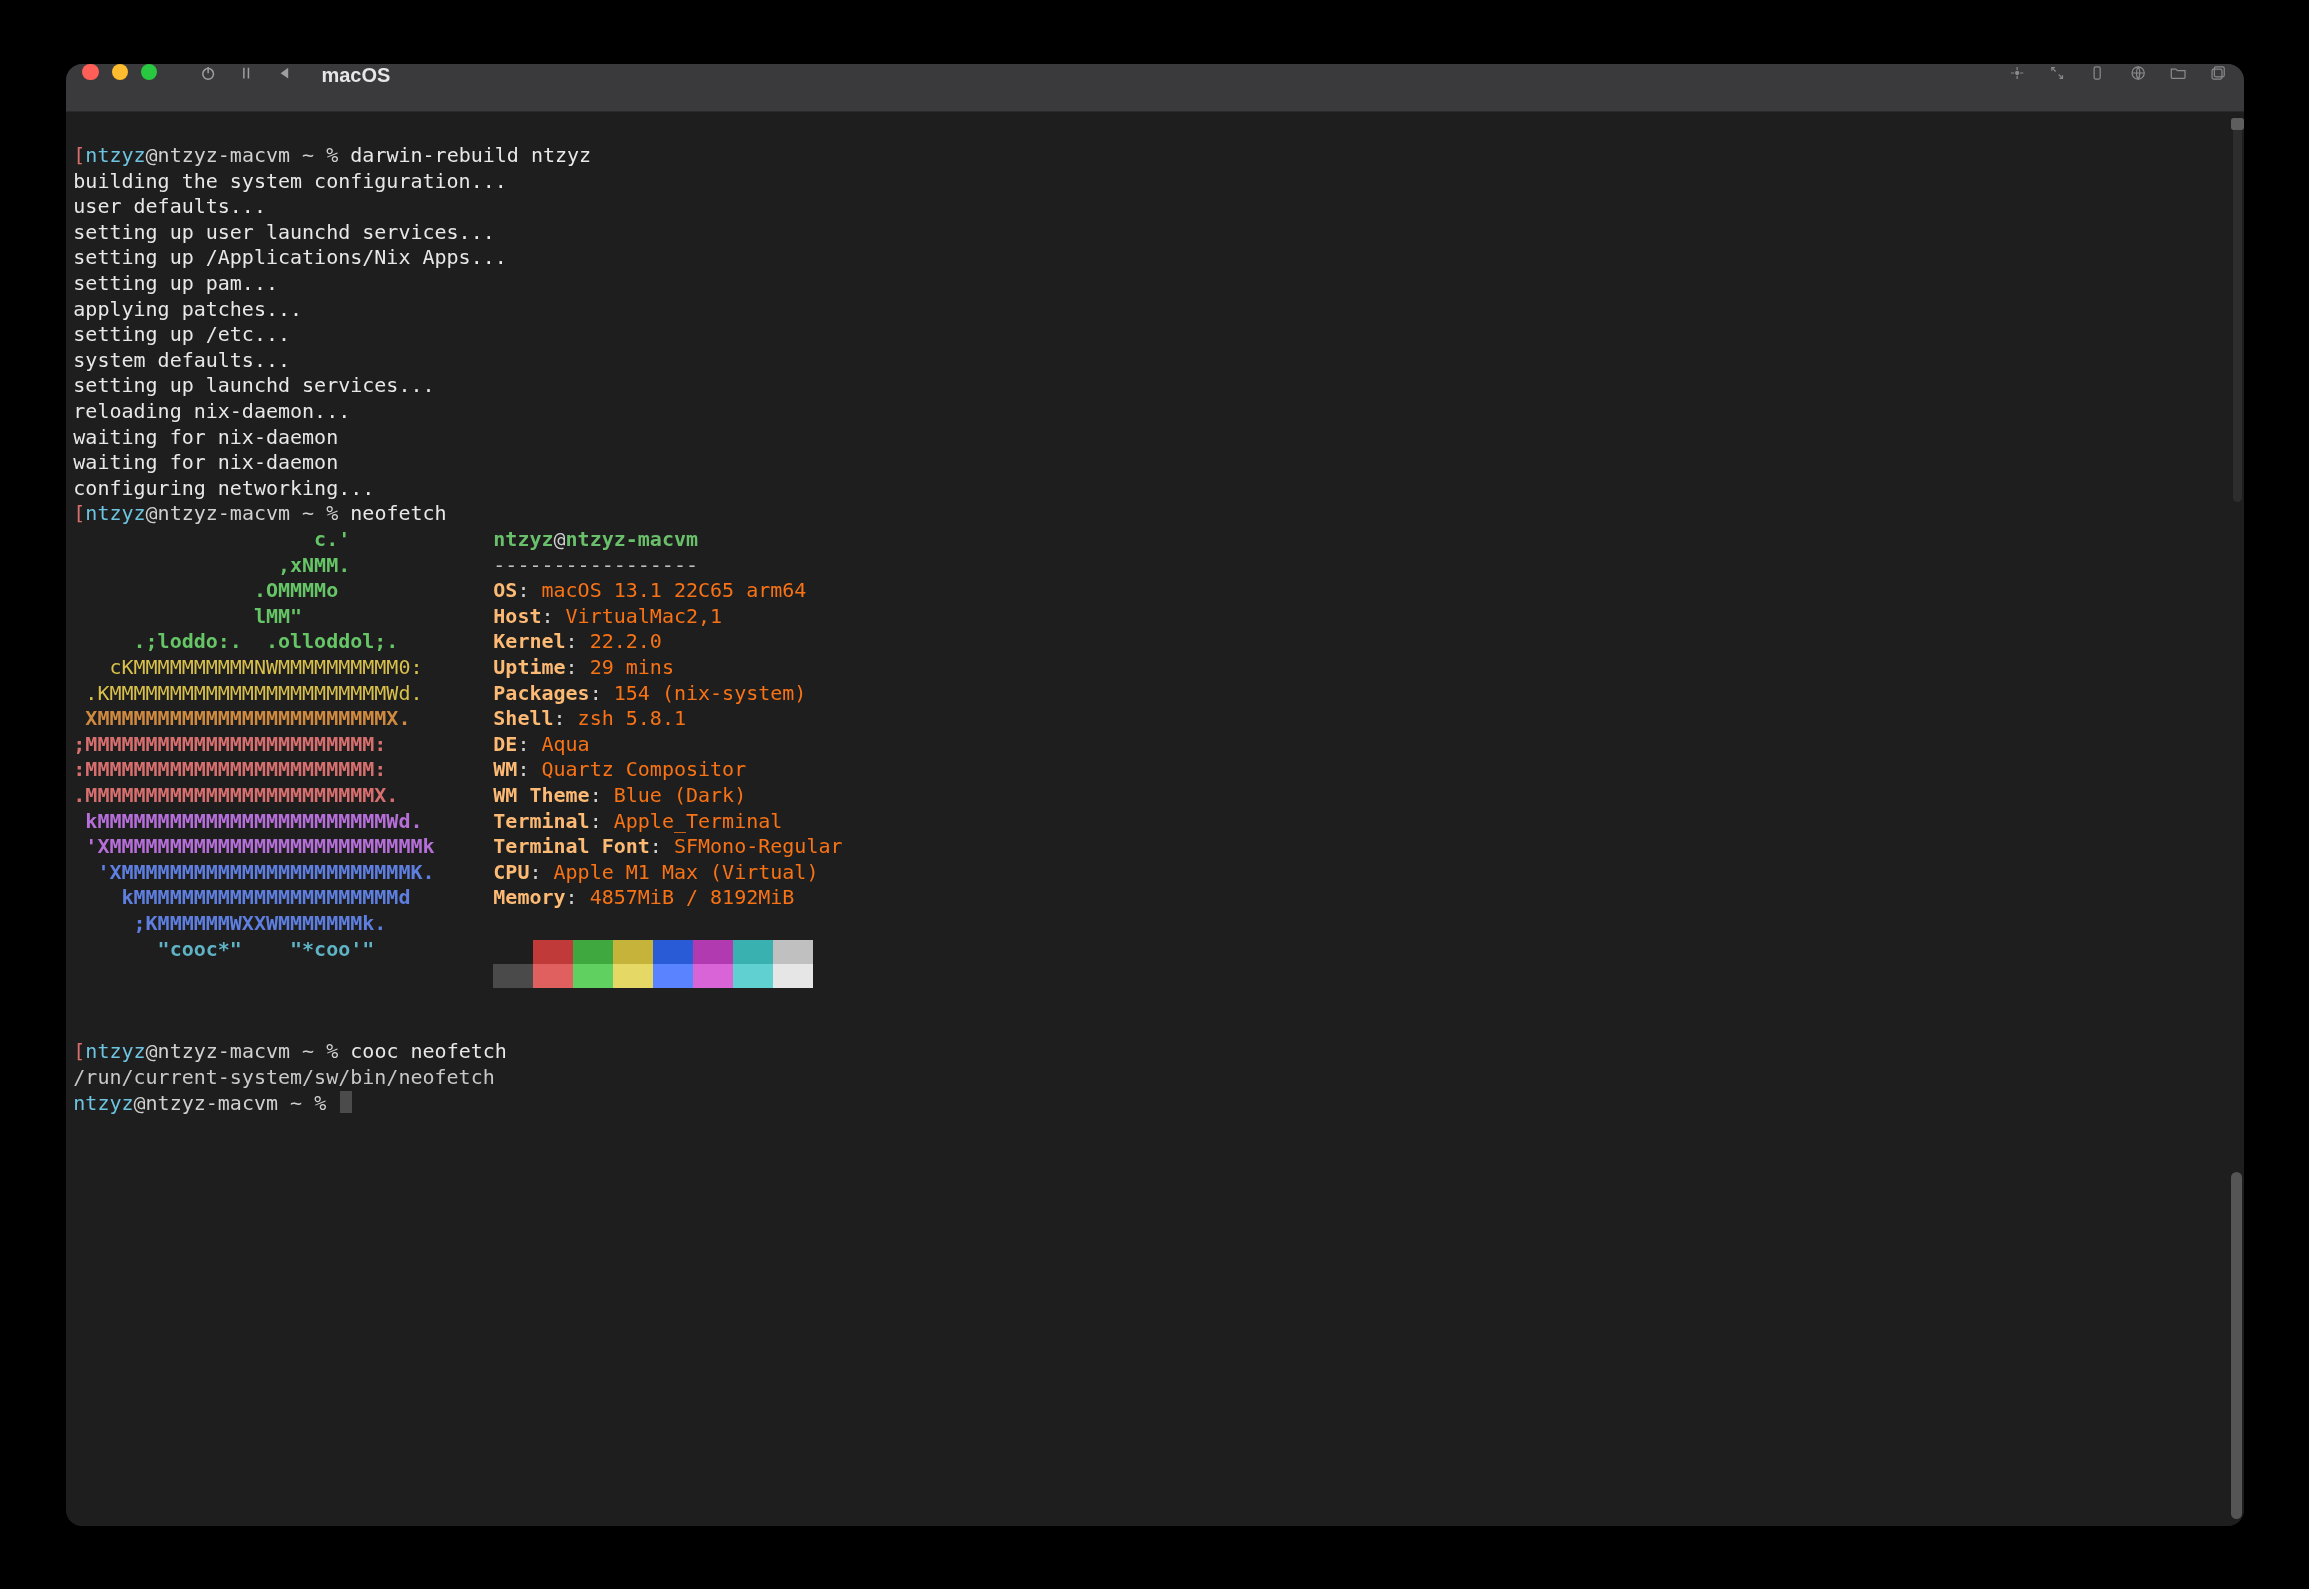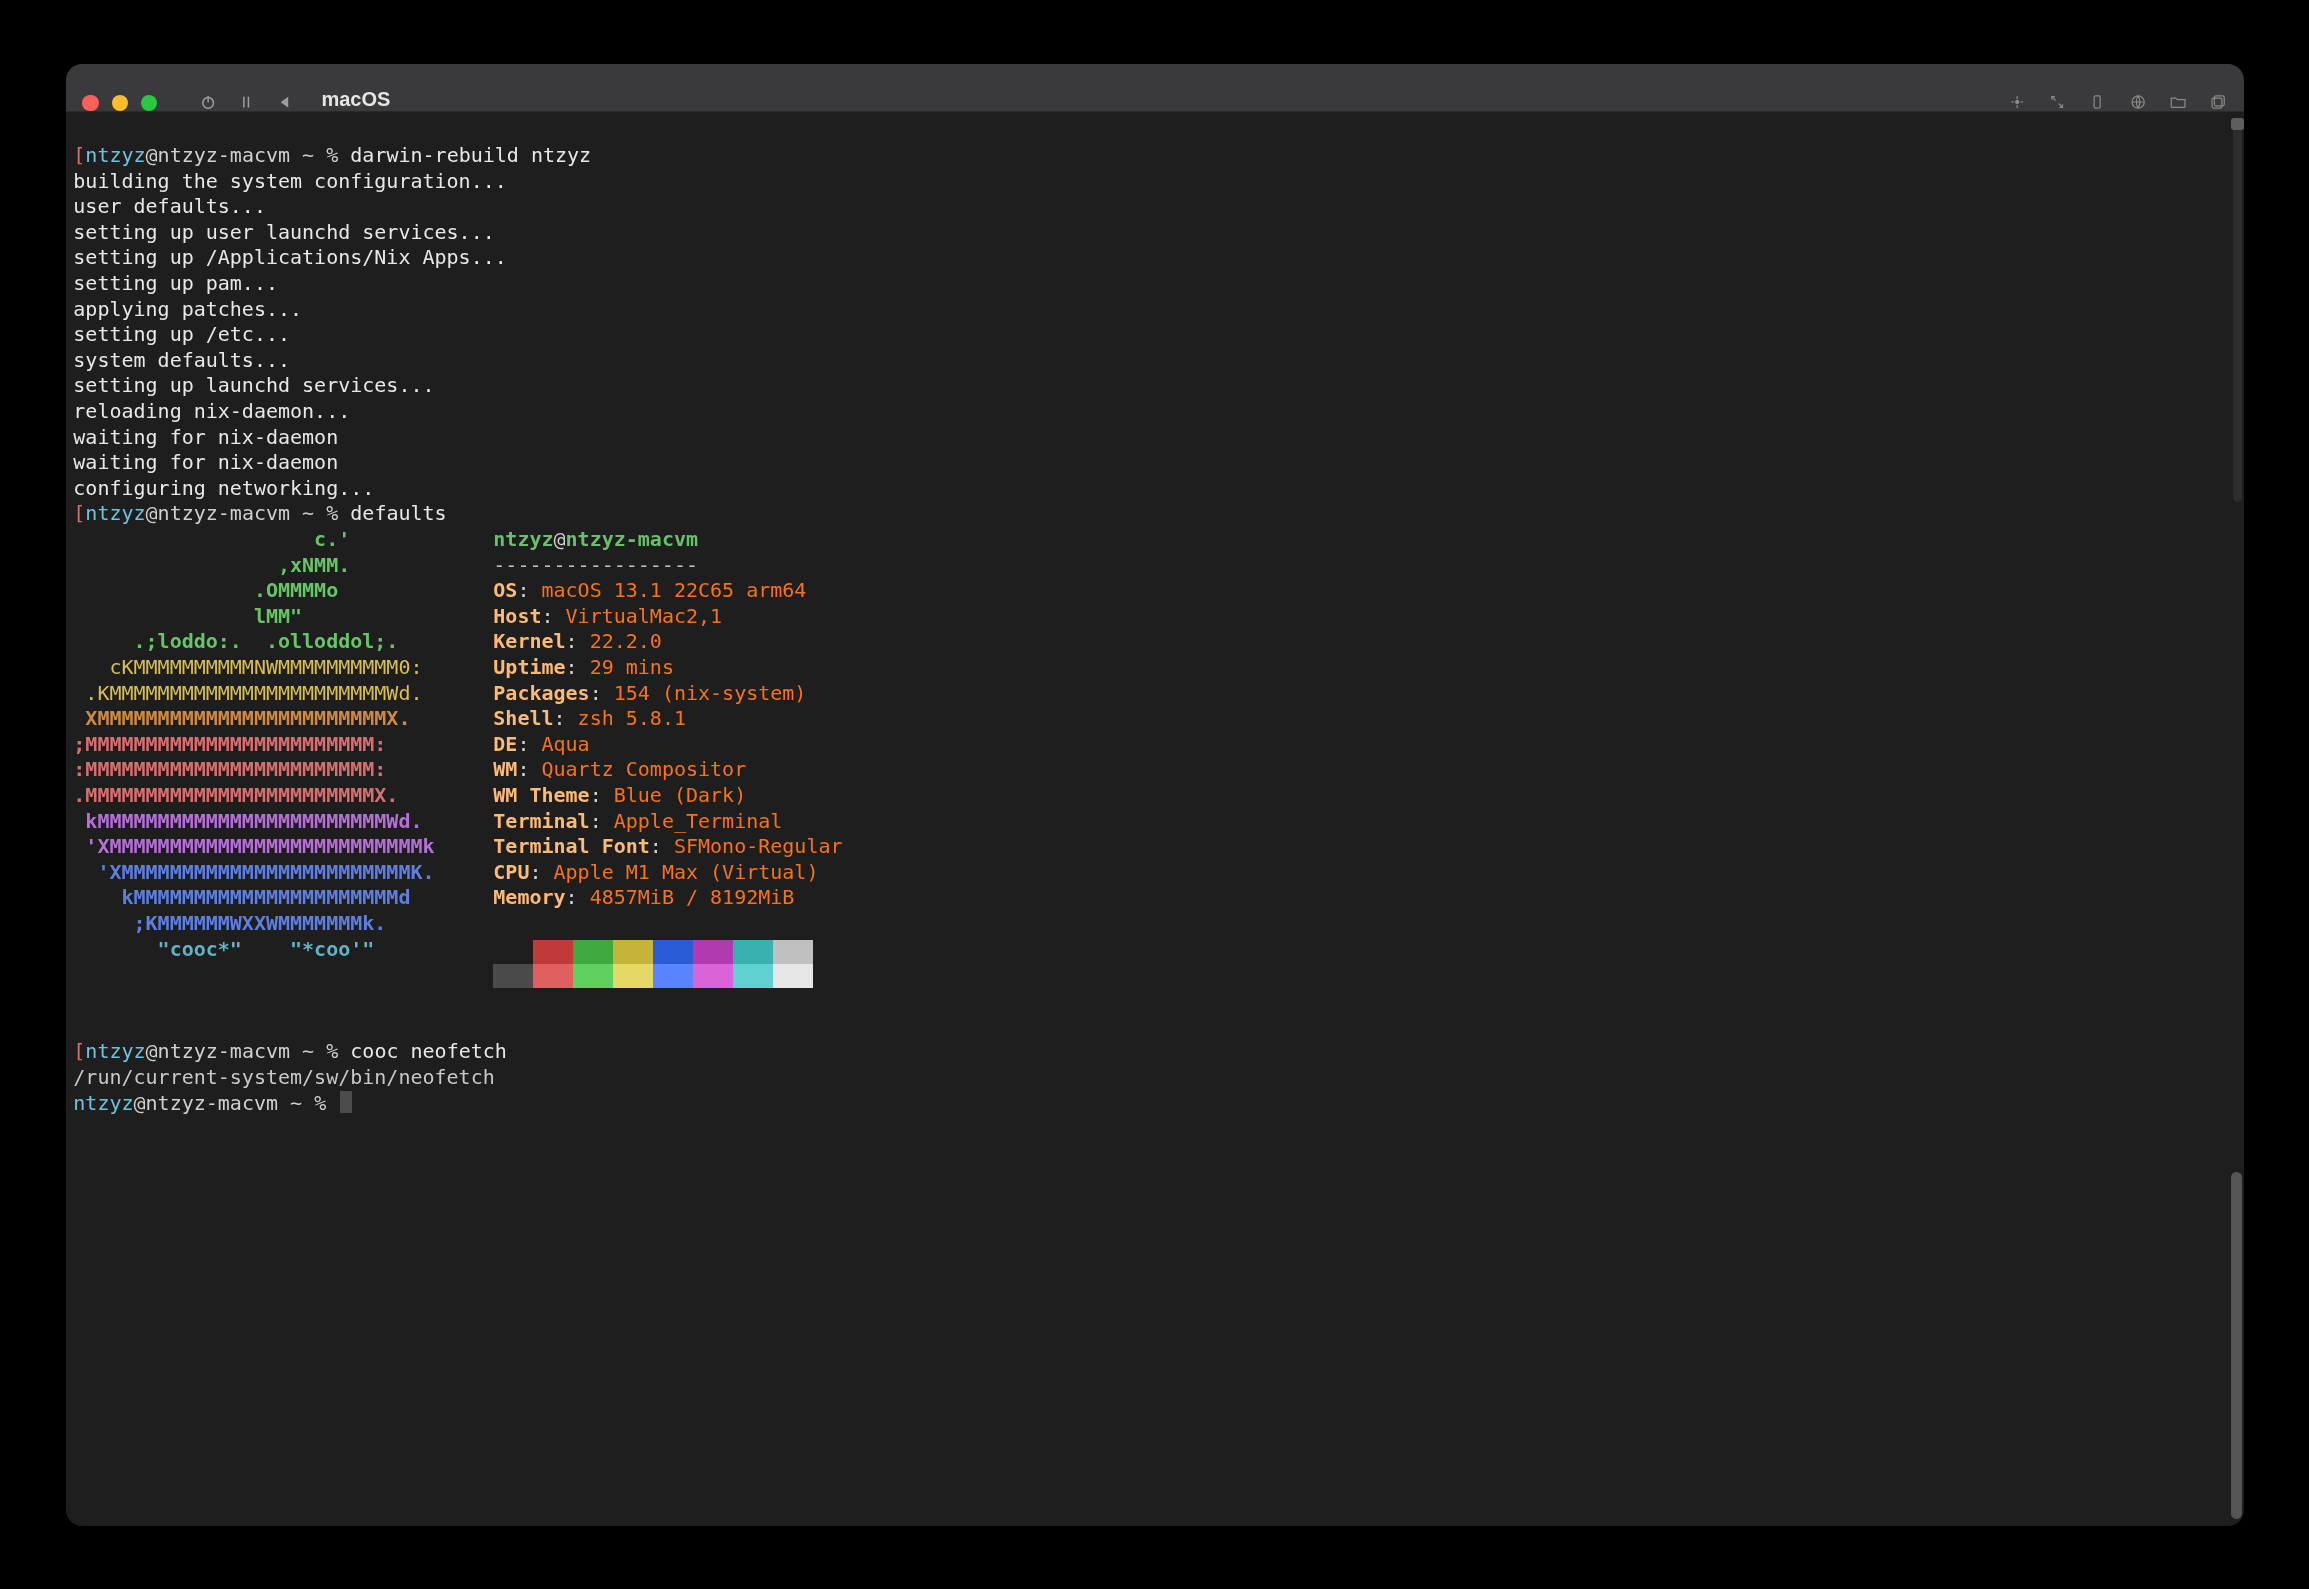--- a/index.html
+++ b/index.html
@@ -20,21 +20,21 @@
       border-radius: 16.4px;
       overflow: hidden;
       display: flex;
       flex-direction: column;
       box-shadow: 0 0 37px rgba(0,0,0,0.6);
     }
     .titlebar {
       height: 48px;
       background: #3a3a3c;
       display: flex;
-      align-items: flex-end;
+      align-items: flex-start;
       padding: 0 16.4px;
       gap: 14.6px;
       border-bottom: 0.9px solid #2a2a2c;
     }
     .traffic { display: flex; gap: 12.8px; align-items: center; }
     .dot { width: 16.4px; height: 16.4px; border-radius: 50%; }
     .dot.red { background: #ff5f57; }
     .dot.yellow { background: #febc2e; }
     .dot.green { background: #28c840; }
     .tb-ctrls { display: flex; gap: 20px; margin-left: 27.4px; color: #a0a0a0; align-items: center; }
@@ -207,21 +207,21 @@
 setting up /Applications/Nix Apps...
 setting up pam...
 applying patches...
 setting up /etc...
 system defaults...
 setting up launchd services...
 reloading nix-daemon...
 waiting for nix-daemon
 waiting for nix-daemon
 configuring networking...
-</div><span class="bkt">[</span><span class="user">ntzyz</span><span class="host">@</span><span class="host">ntzyz-macvm</span> <span class="host">~</span> <span class="pct">%</span> <span>defaults</span>
+</div><span class="bkt">[</span><span class="user">ntzyz</span><span class="host">@</span><span class="host">ntzyz-macvm</span> <span class="host">~</span> <span class="pct">%</span> <span>neofetch</span>
 <div class="pair"><div class="logo" id="nf-logo"><div class="row logo-green">                    c.'          </div><div class="row logo-green">                 ,xNMM.          </div><div class="row logo-green">               .OMMMMo           </div><div class="row logo-green">               lMM"              </div><div class="row logo-green">     .;loddo:.  .olloddol;.      </div><div class="row logo-yellow">   cKMMMMMMMMMMNWMMMMMMMMMM0:    </div><div class="row logo-yellow"> .KMMMMMMMMMMMMMMMMMMMMMMMWd.    </div><div class="row logo-orange"> XMMMMMMMMMMMMMMMMMMMMMMMMX.     </div><div class="row logo-red">;MMMMMMMMMMMMMMMMMMMMMMMM:       </div><div class="row logo-red">:MMMMMMMMMMMMMMMMMMMMMMMM:       </div><div class="row logo-red">.MMMMMMMMMMMMMMMMMMMMMMMMX.      </div><div class="row logo-purple"> kMMMMMMMMMMMMMMMMMMMMMMMMWd.    </div><div class="row logo-purple"> 'XMMMMMMMMMMMMMMMMMMMMMMMMMMk   </div><div class="row logo-blue">  'XMMMMMMMMMMMMMMMMMMMMMMMMK.   </div><div class="row logo-blue">    kMMMMMMMMMMMMMMMMMMMMMMd     </div><div class="row logo-blue">     ;KMMMMMMWXXWMMMMMMMk.      </div><div class="row logo-cyan">       "cooc*"    "*coo'"       </div></div><div class="info" id="nf-info"><div class="row"><span class="nf-user">ntzyz</span><span class="nf-at">@</span><span class="nf-host">ntzyz-macvm</span></div><div class="row"><span class="nf-sep">-----------------</span></div><div class="row"><span class="nf-k">OS</span><span class="nf-c">: </span><span class="nf-v">macOS 13.1 22C65 arm64</span></div><div class="row"><span class="nf-k">Host</span><span class="nf-c">: </span><span class="nf-v">VirtualMac2,1</span></div><div class="row"><span class="nf-k">Kernel</span><span class="nf-c">: </span><span class="nf-v">22.2.0</span></div><div class="row"><span class="nf-k">Uptime</span><span class="nf-c">: </span><span class="nf-v">29 mins</span></div><div class="row"><span class="nf-k">Packages</span><span class="nf-c">: </span><span class="nf-v">154 (nix-system)</span></div><div class="row"><span class="nf-k">Shell</span><span class="nf-c">: </span><span class="nf-v">zsh 5.8.1</span></div><div class="row"><span class="nf-k">DE</span><span class="nf-c">: </span><span class="nf-v">Aqua</span></div><div class="row"><span class="nf-k">WM</span><span class="nf-c">: </span><span class="nf-v">Quartz Compositor</span></div><div class="row"><span class="nf-k">WM Theme</span><span class="nf-c">: </span><span class="nf-v">Blue (Dark)</span></div><div class="row"><span class="nf-k">Terminal</span><span class="nf-c">: </span><span class="nf-v">Apple_Terminal</span></div><div class="row"><span class="nf-k">Terminal Font</span><span class="nf-c">: </span><span class="nf-v">SFMono-Regular</span></div><div class="row"><span class="nf-k">CPU</span><span class="nf-c">: </span><span class="nf-v">Apple M1 Max (Virtual)</span></div><div class="row"><span class="nf-k">Memory</span><span class="nf-c">: </span><span class="nf-v">4857MiB / 8192MiB</span></div><div class="row"></div><div class="swatches"><div class="swrow"><div class="sw" style="background: rgb(30, 30, 30);"></div><div class="sw" style="background: rgb(192, 58, 58);"></div><div class="sw" style="background: rgb(63, 168, 63);"></div><div class="sw" style="background: rgb(198, 179, 58);"></div><div class="sw" style="background: rgb(42, 91, 215);"></div><div class="sw" style="background: rgb(177, 58, 177);"></div><div class="sw" style="background: rgb(58, 177, 177);"></div><div class="sw" style="background: rgb(192, 192, 192);"></div></div><div class="swrow"><div class="sw" style="background: rgb(74, 74, 74);"></div><div class="sw" style="background: rgb(224, 96, 96);"></div><div class="sw" style="background: rgb(96, 208, 96);"></div><div class="sw" style="background: rgb(230, 216, 100);"></div><div class="sw" style="background: rgb(90, 132, 255);"></div><div class="sw" style="background: rgb(216, 100, 216);"></div><div class="sw" style="background: rgb(96, 208, 208);"></div><div class="sw" style="background: rgb(230, 230, 230);"></div></div></div></div></div>
 
 <span class="bkt">[</span><span class="user">ntzyz</span><span class="host">@</span><span class="host">ntzyz-macvm</span> <span class="host">~</span> <span class="pct">%</span> <span>cooc neofetch</span>
 <span class="muted">/run/current-system/sw/bin/neofetch</span>
 <span class="user">ntzyz</span><span class="host">@</span><span class="host">ntzyz-macvm</span> <span class="host">~</span> <span class="pct">%</span> <span class="cursor"></span>
     </div>
     <div class="scrollbar"></div>
   </div>
 </div>
 

